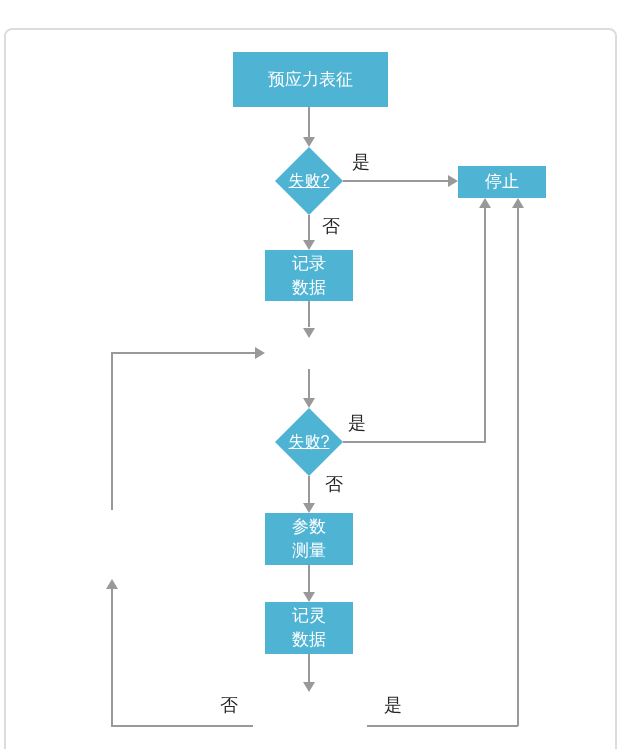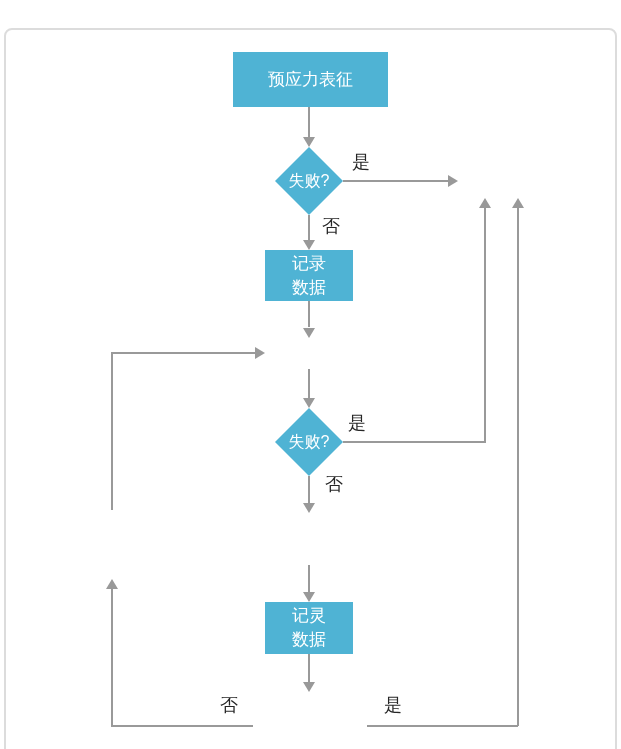--- a/index.html
+++ b/index.html
@@ -28,20 +28,21 @@
     justify-content: center;
     text-align: center;
     font-size: 17px;
     line-height: 24px;
     white-space: pre-line;
   }
   .diamond {
     clip-path: polygon(50% 0, 100% 50%, 50% 100%, 0 50%);
     font-size: 16px;
     line-height: 22px;
+    text-decoration: underline;
   }
   .line { position: absolute; background: #999999; }
   .hline { height: 2px; }
   .vline { width: 2px; }
   .arrow { position: absolute; width: 0; height: 0; border-style: solid; }
   .arrow-down  { border-width: 10px 6px 0 6px;  border-color: #999999 transparent transparent transparent; }
   .arrow-up    { border-width: 0 6px 10px 6px;  border-color: transparent transparent #999999 transparent; }
   .arrow-right { border-width: 6px 0 6px 10px;  border-color: transparent transparent transparent #999999; }
   .edge-label {
     position: absolute;
@@ -53,27 +54,30 @@
 </head>
 <body>
 
 <div class="canvas">
   <div class="frame"></div>
 
   <div class="node" style="left:233px; top:28px; width:155px; height:55px;">预应力表征</div>
 
   <div class="node diamond" style="left:275px; top:123px; width:68px; height:68px;">失败?</div>
 
+  <div class="node" style="left:458px; top:142px; width:88px; height:32px;">停止</div>
 
   <div class="node" style="left:265px; top:226px; width:88px; height:51px;">记录
 数据</div>
 
 
   <div class="node diamond" style="left:275px; top:384px; width:68px; height:68px;">失败?</div>
 
+  <div class="node" style="left:265px; top:489px; width:88px; height:52px;">参数
+测量</div>
 
   <div class="node" style="left:265px; top:578px; width:88px; height:52px;">记灵
 数据</div>
 
 
 
   <div class="line vline" style="left:308px; top:83px; height:32px;"></div>
   <div class="arrow arrow-down" style="left:303px; top:113px;"></div>
 
   <div class="line hline" style="left:343px; top:156px; width:105px;"></div>

